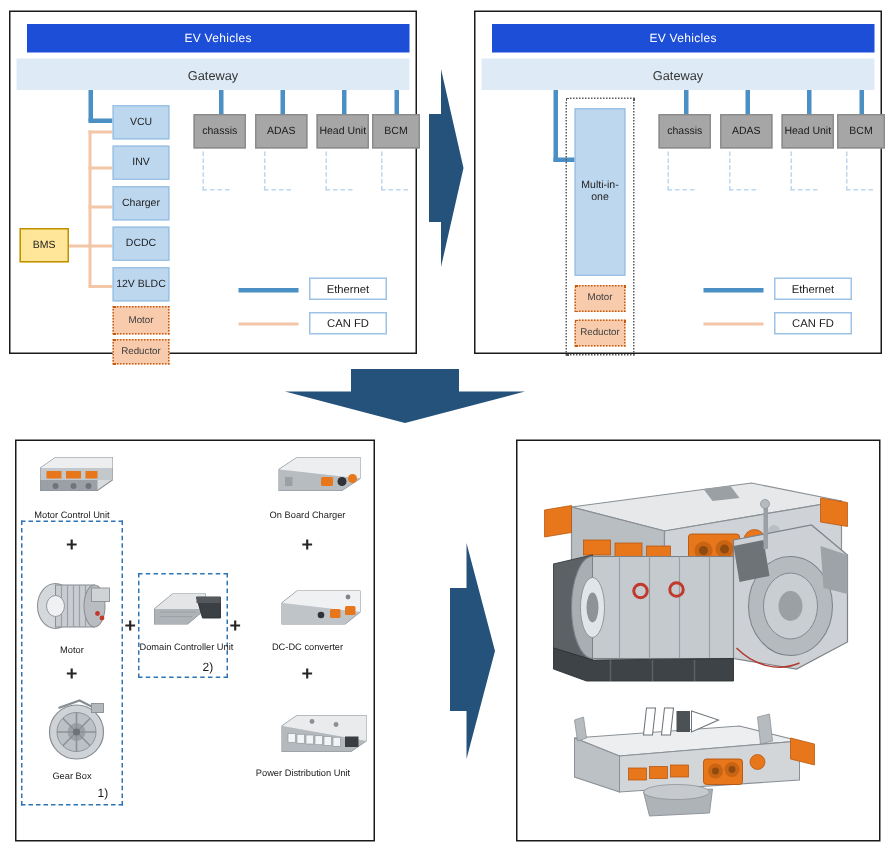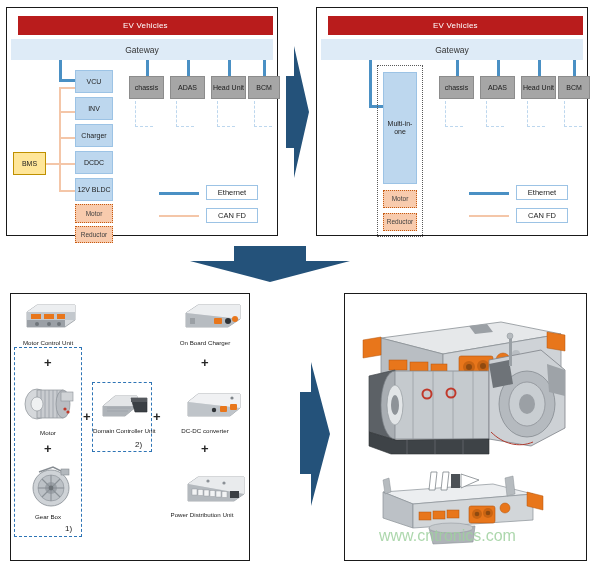--- a/index.html
+++ b/index.html
@@ -4,21 +4,21 @@
 <style>
   html,body{margin:0;padding:0;background:#ffffff;}
   body{width:595px;height:569px;position:relative;overflow:hidden;
        font-family:"Liberation Sans","DejaVu Sans",sans-serif;}
 
   .panel{position:absolute;background:#ffffff;border:1px solid #1a1a1a;box-sizing:border-box;}
 
   
   .arch{position:absolute;inset:0;}
   .bar-ev{position:absolute;left:4%;right:1.5%;top:3.5%;height:8.6%;
-          background:#b91c1c;color:#ffffff;font-size:8px;
+          background:#1d4ed8;color:#ffffff;font-size:8px;
           display:flex;align-items:center;justify-content:center;letter-spacing:.2px;}
   .bar-gw{position:absolute;left:1.5%;right:1.5%;top:13.6%;height:9.5%;
           background:#deebf7;color:#333333;font-size:8.5px;
           display:flex;align-items:center;justify-content:center;}
 
   .ebox{position:absolute;background:#bdd7ee;border:1px solid #9cc3e5;
         color:#222222;font-size:7px;line-height:8px;text-align:center;
         display:flex;align-items:center;justify-content:center;box-sizing:border-box;}
   .gbox{position:absolute;background:#a6a6a6;border:1px solid #8c8c8c;
         color:#1a1a1a;font-size:7px;line-height:8px;text-align:center;
@@ -416,14 +416,13 @@
       <circle cx="115" cy="43" r="2.3" fill="#8f4a10"></circle>
     <circle cx="132" cy="38" r="5" fill="#e8761b" stroke="#b4560f" stroke-width=".5"></circle>
     <polygon points="154,22 170,26 170,40 154,36" fill="#e8761b" stroke="#b4560f" stroke-width=".5"></polygon>
     <polygon points="10,10 16,8 18,22 12,24" fill="#b6bbbf" stroke="#8a9096" stroke-width=".5"></polygon>
     <polygon points="132,8 140,6 142,24 134,26" fill="#b6bbbf" stroke="#8a9096" stroke-width=".5"></polygon>
 
     <polygon points="56,58 102,56 100,72 60,74" fill="#aeb3b8" stroke="#8a9096" stroke-width=".6"></polygon>
     <ellipse cx="78" cy="58" rx="22" ry="5" fill="#c6cacd" stroke="#8a9096" stroke-width=".5"></ellipse>
   </svg>
 
-  <div class="wm" style="left:34px;top:233px;">www.cntronics.com</div>
 </div>
 
 </body></html>

